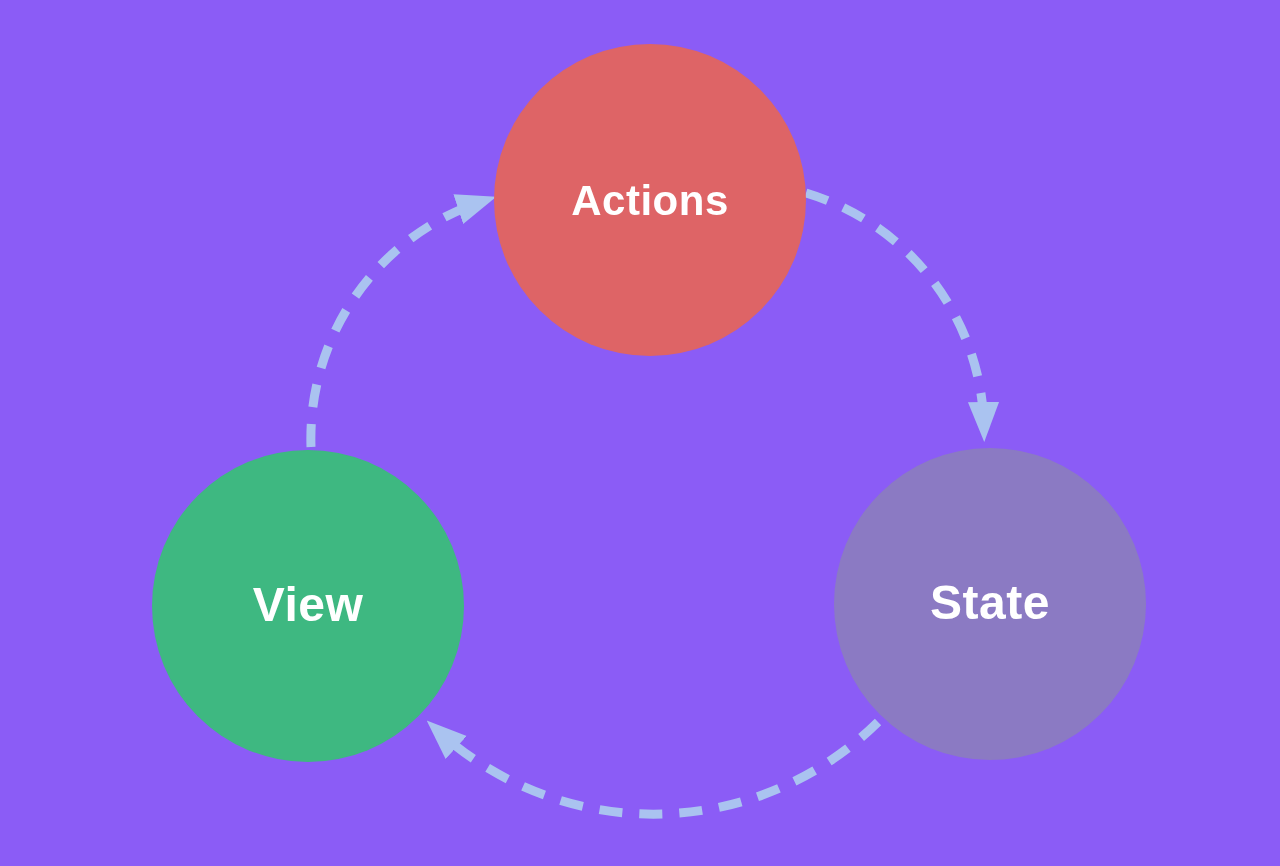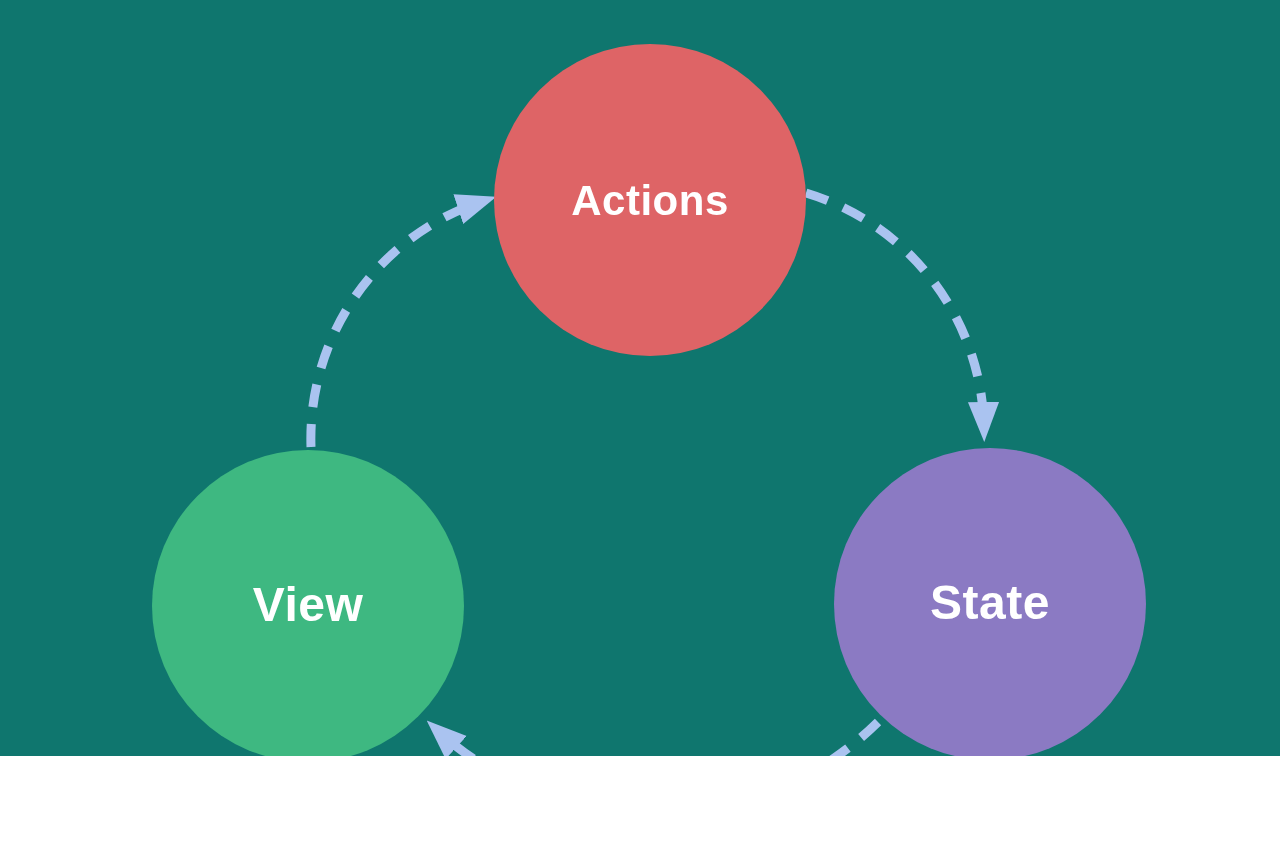--- a/index.html
+++ b/index.html
@@ -3,22 +3,22 @@
 <meta charset="utf-8">
 <style>
   html, body {
     margin: 0;
     padding: 0;
     background: #ffffff;
   }
   .canvas {
     position: relative;
     width: 1280px;
-    height: 756px;
-    background: #0f766e;
+    height: 866px;
+    background: #8b5cf6;
     overflow: hidden;
     font-family: "Liberation Sans", sans-serif;
   }
   svg { display: block; }
   .node-label {
     font-family: "Liberation Sans", sans-serif;
     font-weight: 700;
     letter-spacing: 0.5px;
   }
   .label-lg { font-size: 48px; }

